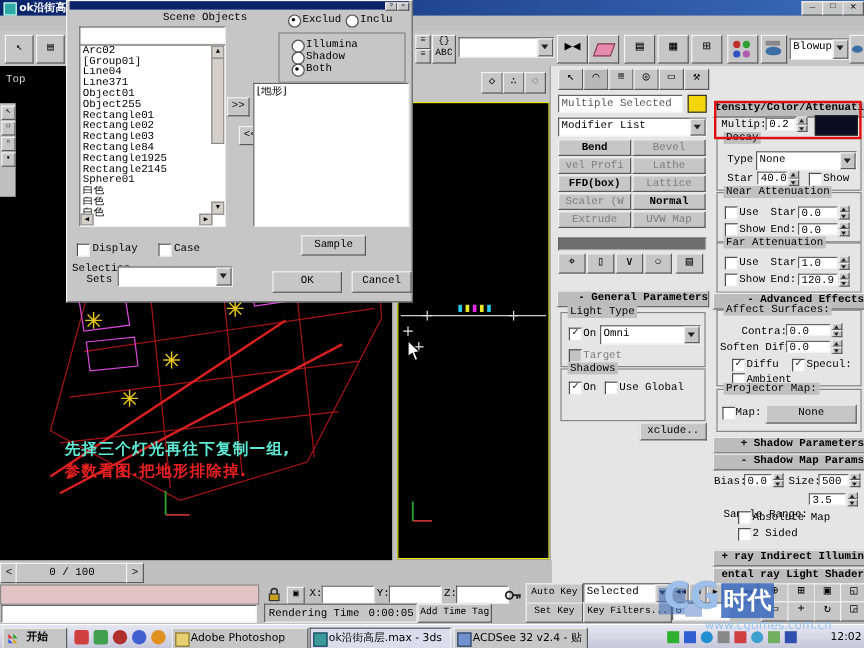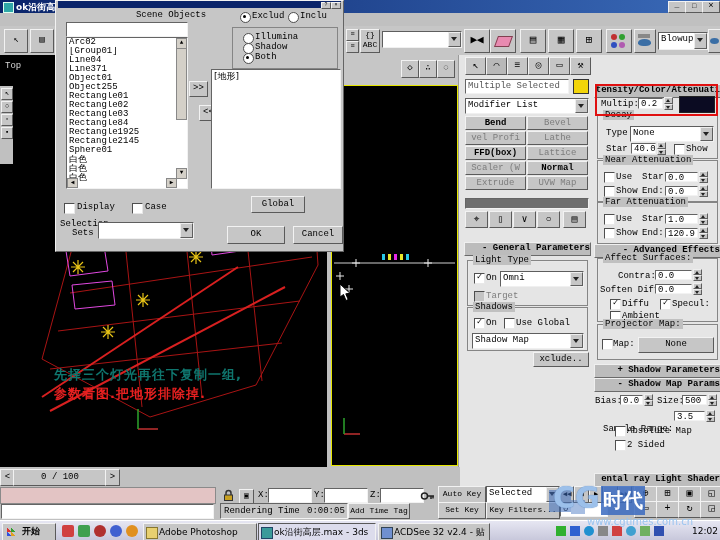--- a/index.html
+++ b/index.html
@@ -127,21 +127,21 @@
         <path d="M71,212 L85,212 M78,205 L78,219 M73,207 L83,217 M83,207 L73,217"></path>
         <path d="M101,277 L115,277 M108,270 L108,284 M103,272 L113,282 M113,272 L103,282"></path>
         <path d="M136,245 L150,245 M143,238 L143,252 M138,240 L148,250 M148,240 L138,250"></path>
         <path d="M189,202 L203,202 M196,195 L196,209 M191,197 L201,207 M201,197 L191,207"></path>
       </g>
       <g>
         <line x1="138" y1="374" x2="158" y2="374" stroke="#c03030" stroke-width="1.5"></line>
         <line x1="138" y1="374" x2="138" y2="354" stroke="#2da42d" stroke-width="1.5"></line>
       </g>
     </svg>
-    <div class="t cjk" style="left:54px;top:315px;color:#0f766e;font-size:13px;font-weight:bold;letter-spacing:1px">先择三个灯光再往下复制一组,</div>
+    <div class="t cjk" style="left:54px;top:315px;color:#5eead4;font-size:13px;font-weight:bold;letter-spacing:1px">先择三个灯光再往下复制一组,</div>
     <div class="t cjk" style="left:54px;top:334px;color:#e82020;font-size:13px;font-weight:bold;letter-spacing:1px">参数看图.把地形排除掉.</div>
   </div>
 
   <div class="abs" style="left:0;top:86px;width:13px;height:78px;background:#c0c0c0">
     <span class="abs btn" style="left:1px;top:2px;width:10px;height:10px;font-size:7px;line-height:9px">↖</span>
     <span class="abs btn" style="left:1px;top:15px;width:10px;height:10px;font-size:7px;line-height:9px">○</span>
     <span class="abs btn" style="left:1px;top:28px;width:10px;height:10px;font-size:7px;line-height:9px">▫</span>
     <span class="abs btn" style="left:1px;top:41px;width:10px;height:10px;font-size:7px;line-height:9px">▪</span>
   </div>
 
@@ -223,24 +223,20 @@
         <span class="chk dis" style="left:6px;top:30px"></span>
         <span class="t dis2" style="left:18px;top:30px">Target</span>
       </div>
 
       <div class="grp" style="left:4px;top:252px;width:119px;height:42px">
         <span class="leg">Shadows</span>
         <span class="chk on" style="left:6px;top:10px"></span>
         <span class="t" style="left:18px;top:10px">On</span>
         <span class="chk" style="left:36px;top:10px"></span>
         <span class="t" style="left:48px;top:10px">Use Global</span>
-        <span class="dd" style="left:4px;top:25px;width:110px;height:14px">
-          <span class="val">Shadow Map</span>
-            <span class="ddarrow"></span>
-        </span>
       </div>
 
       <span class="abs btn" style="left:70px;top:297px;width:54px;height:13px;line-height:12px">xclude..</span>
     </div>
 
     <div class="abs" style="left:134px;top:27px;width:127px;height:405px">
       <div class="rollout" style="left:1px;top:2px;width:125px;height:12px">tensity/Color/Attenuati</div>
       <div class="redbox" style="left:2px;top:2px;width:119px;height:28px"></div>
 
       <span class="t" style="left:8px;top:17px">Multip:</span>
@@ -380,20 +376,21 @@
         <span class="spin" style="right:0">
             <i class="up"></i>
             <i class="dn"></i>
           </span>
       </span>
       <span class="chk" style="left:22px;top:344px"></span>
       <span class="t" style="left:34px;top:344px">Absolute Map</span>
       <span class="chk" style="left:22px;top:358px"></span>
       <span class="t" style="left:34px;top:358px">2 Sided</span>
 
+      <div class="rollout" style="left:1px;top:376px;width:125px;height:12px">+ ray Indirect Illumin</div>
       <div class="rollout" style="left:1px;top:391px;width:125px;height:12px">ental ray Light Shader</div>
     </div>
   </div>
 
   <div class="abs raised" style="left:55px;top:0;width:287px;height:250px;z-index:30;background:#c6c6c6">
     <div class="abs" style="left:2px;top:0;width:283px;height:7px;background:#0a246a">
       <span class="abs btn" style="left:263px;top:1px;width:8px;height:5px;font-size:5px;line-height:4px">?</span>
       <span class="abs btn" style="left:273px;top:1px;width:8px;height:5px;font-size:5px;line-height:4px">×</span>
     </div>
     <div class="t" style="left:35px;top:9px;width:160px;text-align:center">Scene Objects</div>
@@ -446,21 +443,21 @@
     </div>
 
     <div class="abs sunkw" style="left:155px;top:68px;width:128px;height:118px">
       <div class="li cjk" style="margin-top:2px">[地形]</div>
     </div>
 
     <span class="chk" style="left:8px;top:202px"></span>
     <span class="t" style="left:21px;top:201px">Display</span>
     <span class="chk" style="left:76px;top:202px"></span>
     <span class="t" style="left:89px;top:201px">Case</span>
-    <span class="abs btn" style="left:195px;top:195px;width:52px;height:15px;line-height:14px">Global</span>
+    <span class="abs btn" style="left:195px;top:195px;width:52px;height:15px;line-height:14px">Sample</span>
 
     <span class="t" style="left:4px;top:218px">Selection</span>
     <span class="t" style="left:16px;top:227px">Sets</span>
     <span class="dd" style="left:42px;top:221px;width:94px;height:15px">
       <span class="val"></span>
         <span class="ddarrow"></span>
     </span>
     <span class="abs btn" style="left:171px;top:225px;width:56px;height:16px;line-height:15px">OK</span>
     <span class="abs btn" style="left:237px;top:225px;width:48px;height:16px;line-height:15px">Cancel</span>
   </div>

